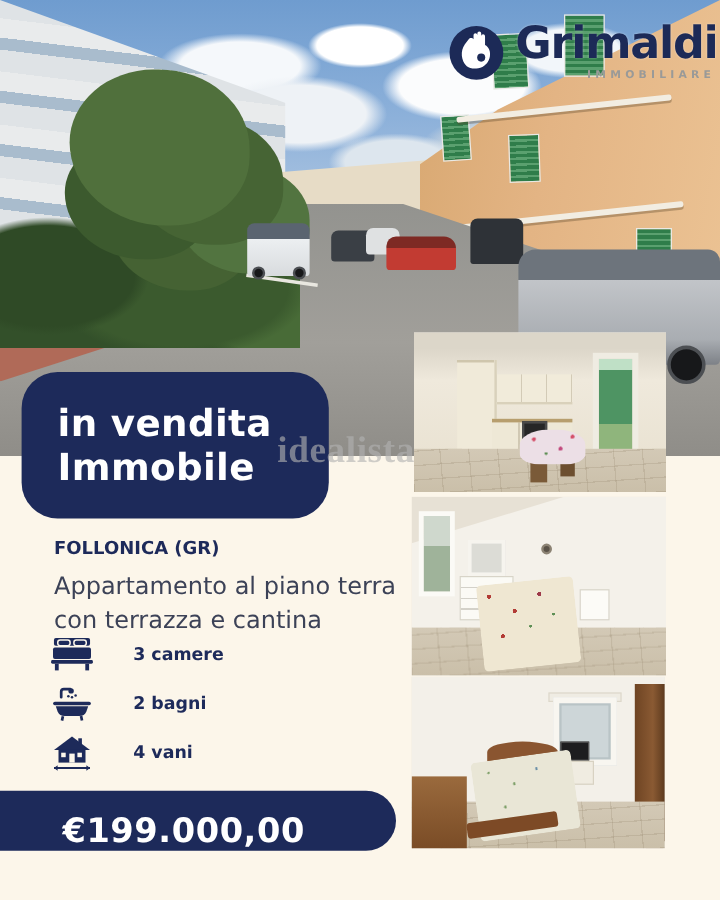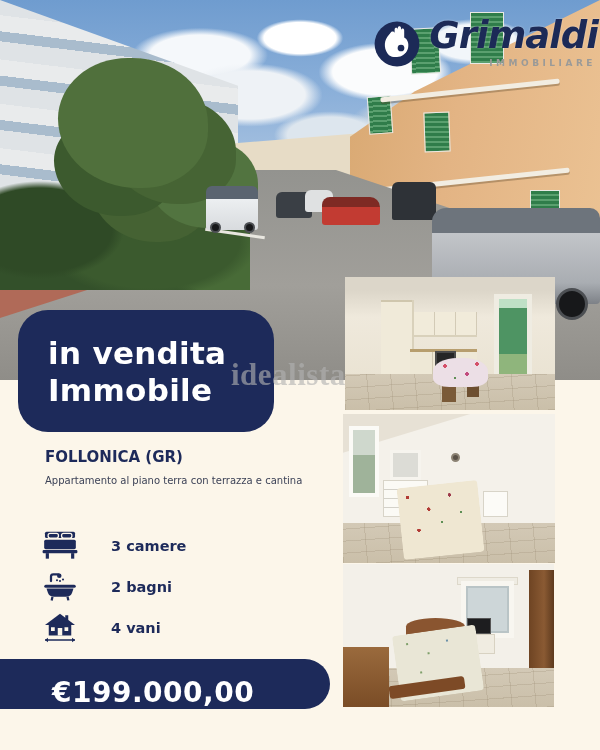--- a/index.html
+++ b/index.html
@@ -58,21 +58,21 @@
   .w1 { left:452px; top:286px; width:30px; height:30px; }
   .w2 { left:556px; top:288px; width:32px; height:32px; }
   .w3 { left:210px; top:222px; width:11px; height:11px; border-width:2px; }
   .w4 { left:244px; top:222px; width:11px; height:11px; border-width:2px; }
 
   
   .logo { position:absolute; top:16px; right:2px; z-index:8; display:flex; align-items:flex-start; gap:8px; }
   .logo-badge { width:48px; height:48px; margin-top:4px; }
   .logo-text { display:flex; flex-direction:column; align-items:flex-end; }
   .logo-name { font-size:37px; font-weight:bold; color:#1c2a57; letter-spacing:-1px; line-height:1.1;
-               text-shadow:0 0 2px rgba(255,255,255,.45);font-style:italic; }
+               text-shadow:0 0 2px rgba(255,255,255,.45); }
   .logo-tag { font-size:9px; font-weight:bold; color:#9a9a98; letter-spacing:3.5px; margin-top:1px; margin-right:2px; }
 
   
   .badge { position:absolute; left:18px; top:310px; width:256px; height:122px; background:#1d2a5a; border-radius:30px;
            z-index:6; padding:25px 0 0 30px; }
   .badge div { color:#ffffff; font-size:31px; font-weight:bold; line-height:37px; letter-spacing:.3px; }
 
   .watermark { position:absolute; left:231px; top:357px; z-index:7; font-size:31px; font-weight:bold;
                color:rgba(178,178,178,.62); letter-spacing:.5px;font-family:Liberation Serif, serif; }
 
@@ -140,21 +140,21 @@
   .b2-headboard { position:absolute; left:30%; top:38%; width:28%; height:12%; background:#8a5530; border-radius:50% 50% 0 0; }
   .b2-footboard { position:absolute; left:22%; top:82%; width:36%; height:9%; background:#7d4a26; transform:rotate(-8deg); border-radius:3px; }
   .b2-dresser { position:absolute; left:0; top:58%; width:22%; height:42%; background:linear-gradient(180deg,#9a6a3d,#7a4c26); }
   .b2-tv { position:absolute; left:59%; top:38%; width:11%; height:11%; background:#1d1d1f; border:1px solid #555; }
   .b2-stand { position:absolute; left:57%; top:49%; width:15%; height:14%; background:#f0ece1; border:1px solid #d8d2c2; }
 
   
   .address { position:absolute; left:45px; top:441px; z-index:4; width:300px; }
   .street-name { font-size:19px; font-weight:bold; color:#1d2a5a; letter-spacing:.5px; }
   .city { font-size:15px; font-weight:bold; color:#1d2a5a; margin-top:7px; }
-  .desc { font-size:10px; color:#3c4257; margin-top:8px; line-height:1.42; width:295px; }
+  .desc { font-size:20px; color:#3c4257; margin-top:8px; line-height:1.42; width:295px; }
 
   .features { position:absolute; left:40px; top:531px; z-index:4; }
   .feat-row { display:flex; align-items:center; gap:31px; height:30px; margin-bottom:11px; }
   .feat-icon { width:40px; height:30px; display:flex; align-items:center; justify-content:center; }
   .feat-label { font-size:14.5px; font-weight:bold; color:#1d2a5a; }
 
   .price-bar { position:absolute; left:0; top:659px; width:330px; height:50px; background:#1d2a5a;
                border-radius:0 25px 25px 0; z-index:4; display:flex; align-items:flex-end; padding-left:52px; }
   .price-text { color:#ffffff; font-size:28px; font-weight:bold; letter-spacing:.5px; }
 </style>

